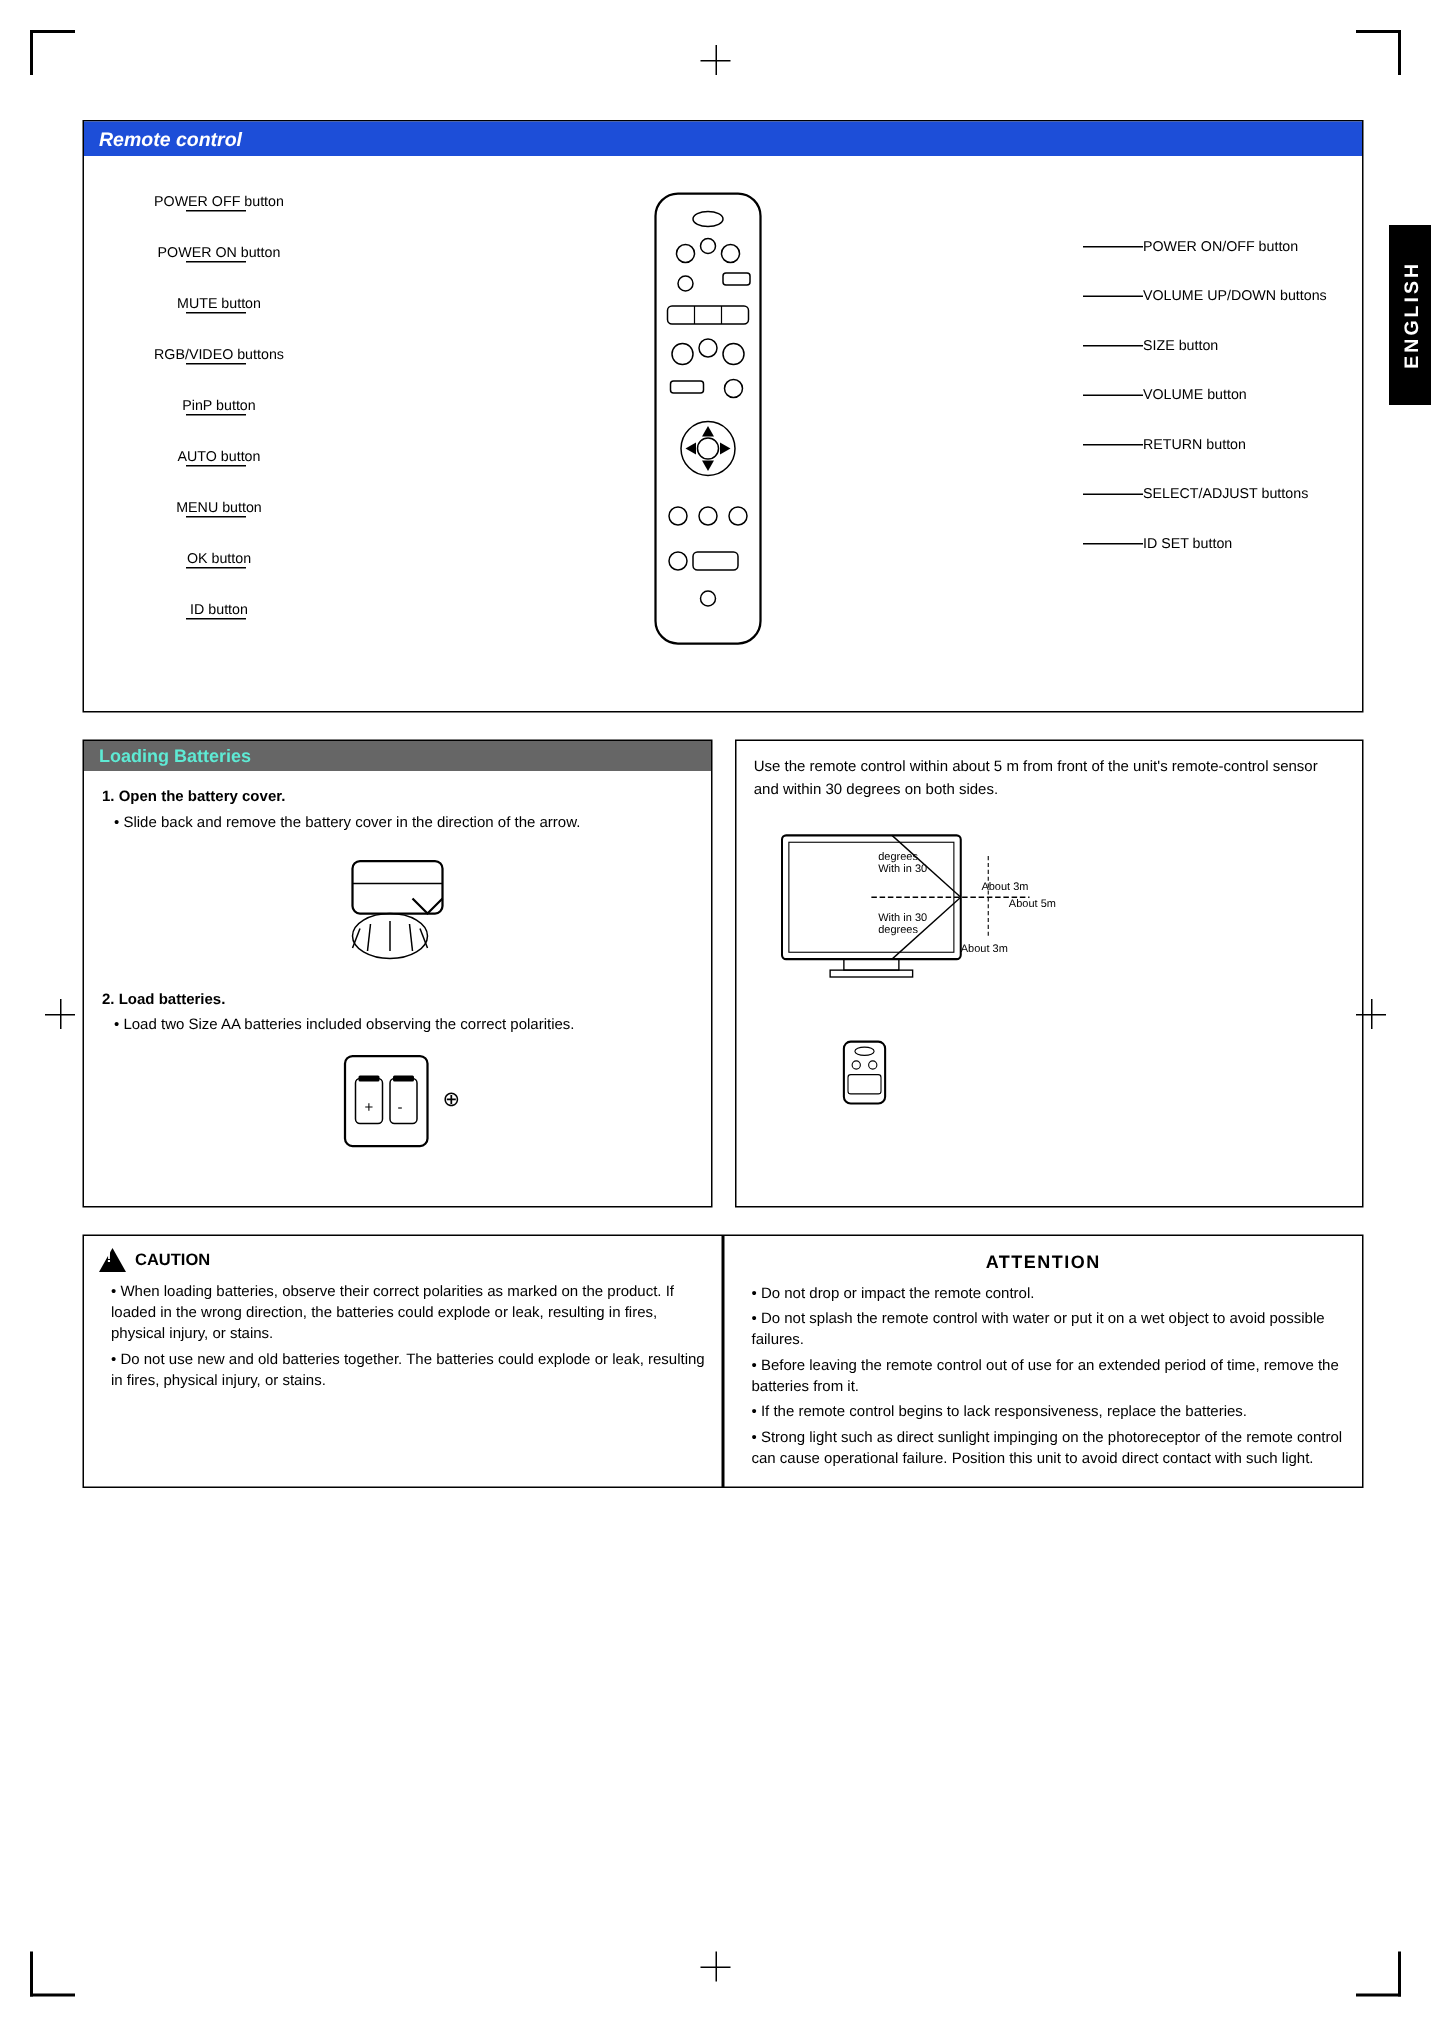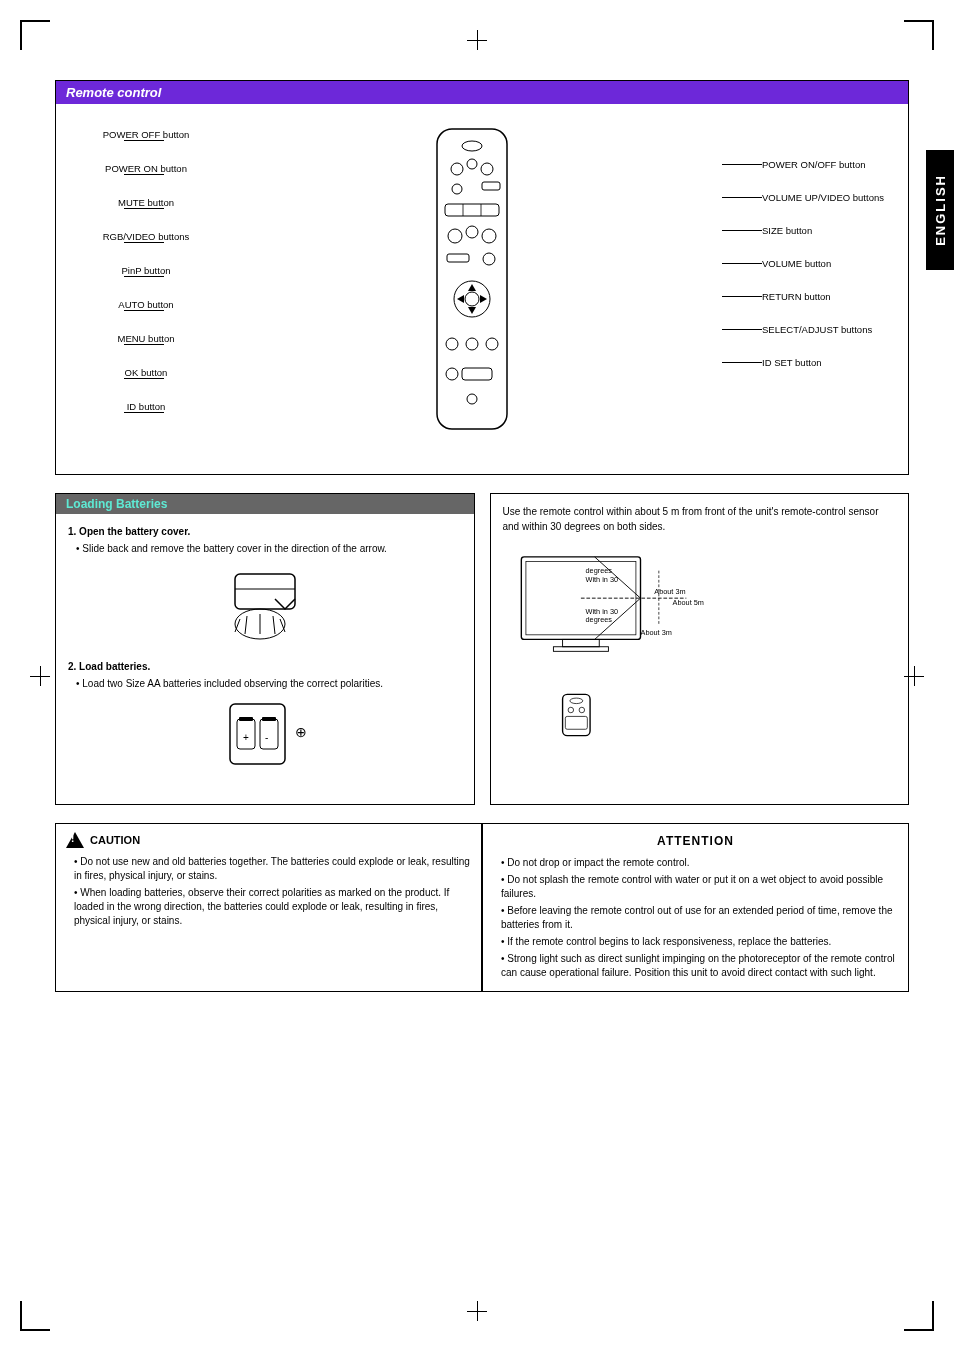--- a/index.html
+++ b/index.html
@@ -73,21 +73,21 @@
       right: 45px;
     }
 
     
     .remote-control-section {
       border: 1.5px solid #000;
       margin-bottom: 18px;
     }
 
     .section-header {
-      background: #6d28d9;
+      background: #1d4ed8;
       color: #fff;
       font-weight: bold;
       font-size: 13px;
       padding: 4px 10px;
       font-style: italic;
     }
 
     .section-header-light {
       background: #666;
       color: #5eead4;
@@ -385,21 +385,21 @@
         </svg>
       </div>
 
       <div class="remote-labels-right">
         <div class="label-row-right" style="margin-top:30px;">
           <span class="label-line-left"></span>
           <span>POWER ON/OFF button</span>
         </div>
         <div class="label-row-right">
           <span class="label-line-left"></span>
-          <span>VOLUME UP/VIDEO buttons</span>
+          <span>VOLUME UP/DOWN buttons</span>
         </div>
         <div class="label-row-right">
           <span class="label-line-left"></span>
           <span>SIZE button</span>
         </div>
         <div class="label-row-right">
           <span class="label-line-left"></span>
           <span>VOLUME button</span>
         </div>
         <div class="label-row-right">
@@ -514,22 +514,22 @@
 
   </div>
 
   <div class="caution-attention-row">
 
     <div class="caution-box">
       <div class="caution-title">
         <span class="triangle-icon"></span>
         <span>CAUTION</span>
       </div>
+      <div class="bullet-item">When loading batteries, observe their correct polarities as marked on the product. If loaded in the wrong direction, the batteries could explode or leak, resulting in fires, physical injury, or stains.</div>
       <div class="bullet-item">Do not use new and old batteries together.  The batteries could explode or leak, resulting in fires, physical injury, or stains.</div>
-      <div class="bullet-item">When loading batteries, observe their correct polarities as marked on the product. If loaded in the wrong direction, the batteries could explode or leak, resulting in fires, physical injury, or stains.</div>
     </div>
 
     <div class="caution-box">
       <div class="attention-title">ATTENTION</div>
       <div class="bullet-item">Do not drop or impact the remote control.</div>
       <div class="bullet-item">Do not splash the remote control with water or put it on a wet object to avoid possible failures.</div>
       <div class="bullet-item">Before leaving the remote control out of use for an extended period of time, remove the batteries from it.</div>
       <div class="bullet-item">If the remote control begins to lack responsiveness, replace the batteries.</div>
       <div class="bullet-item">Strong light such as direct sunlight impinging on the photoreceptor of the remote control can cause operational failure. Position this unit to avoid direct contact with such light.</div>
     </div>

